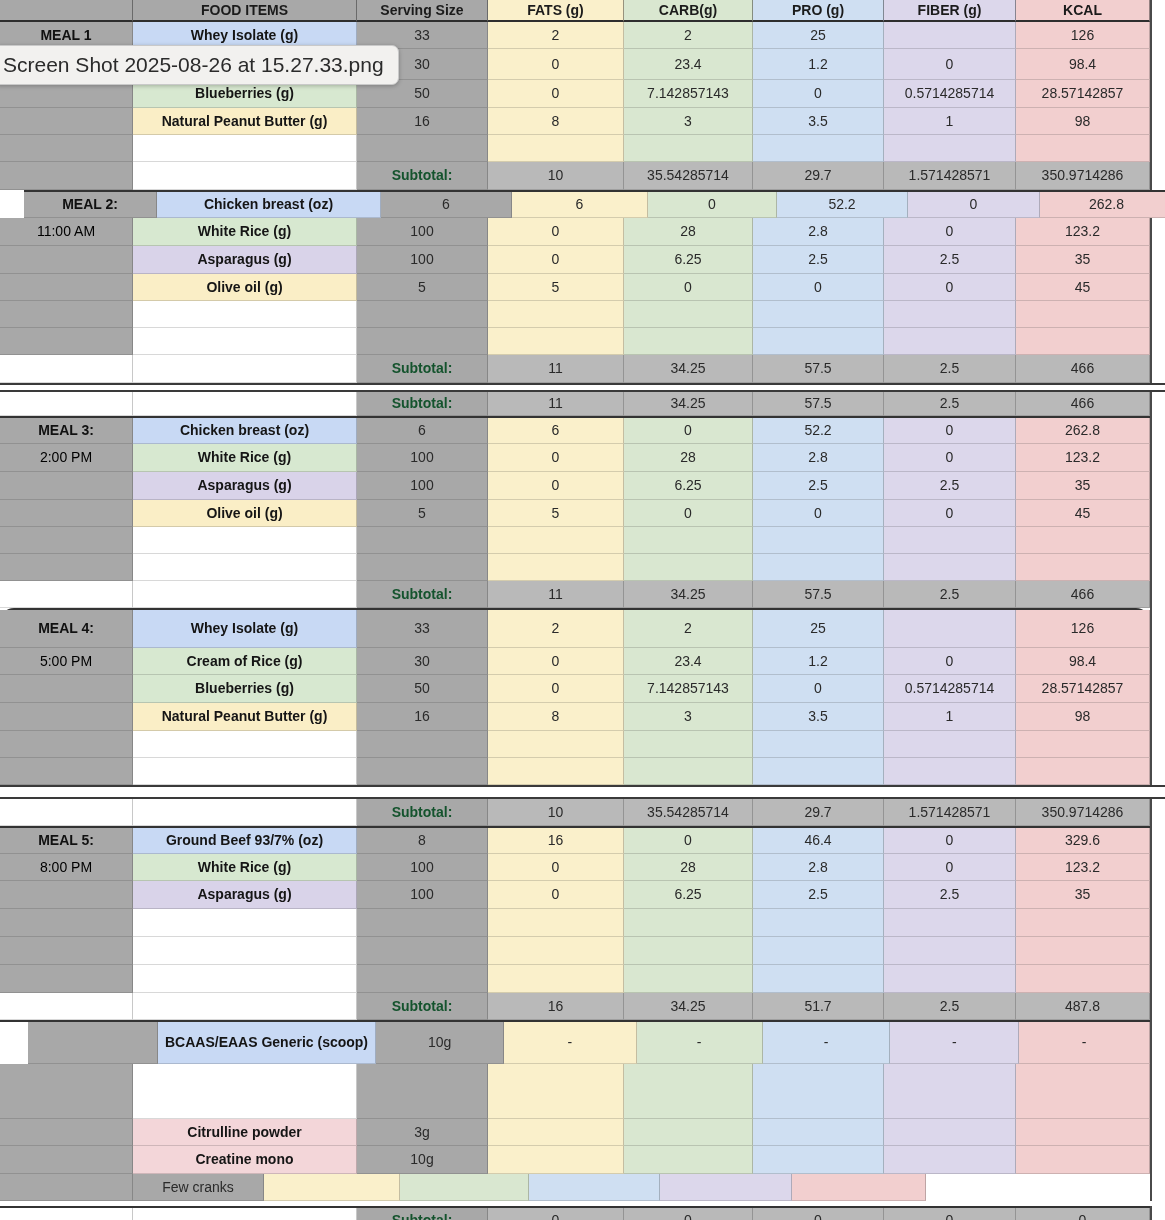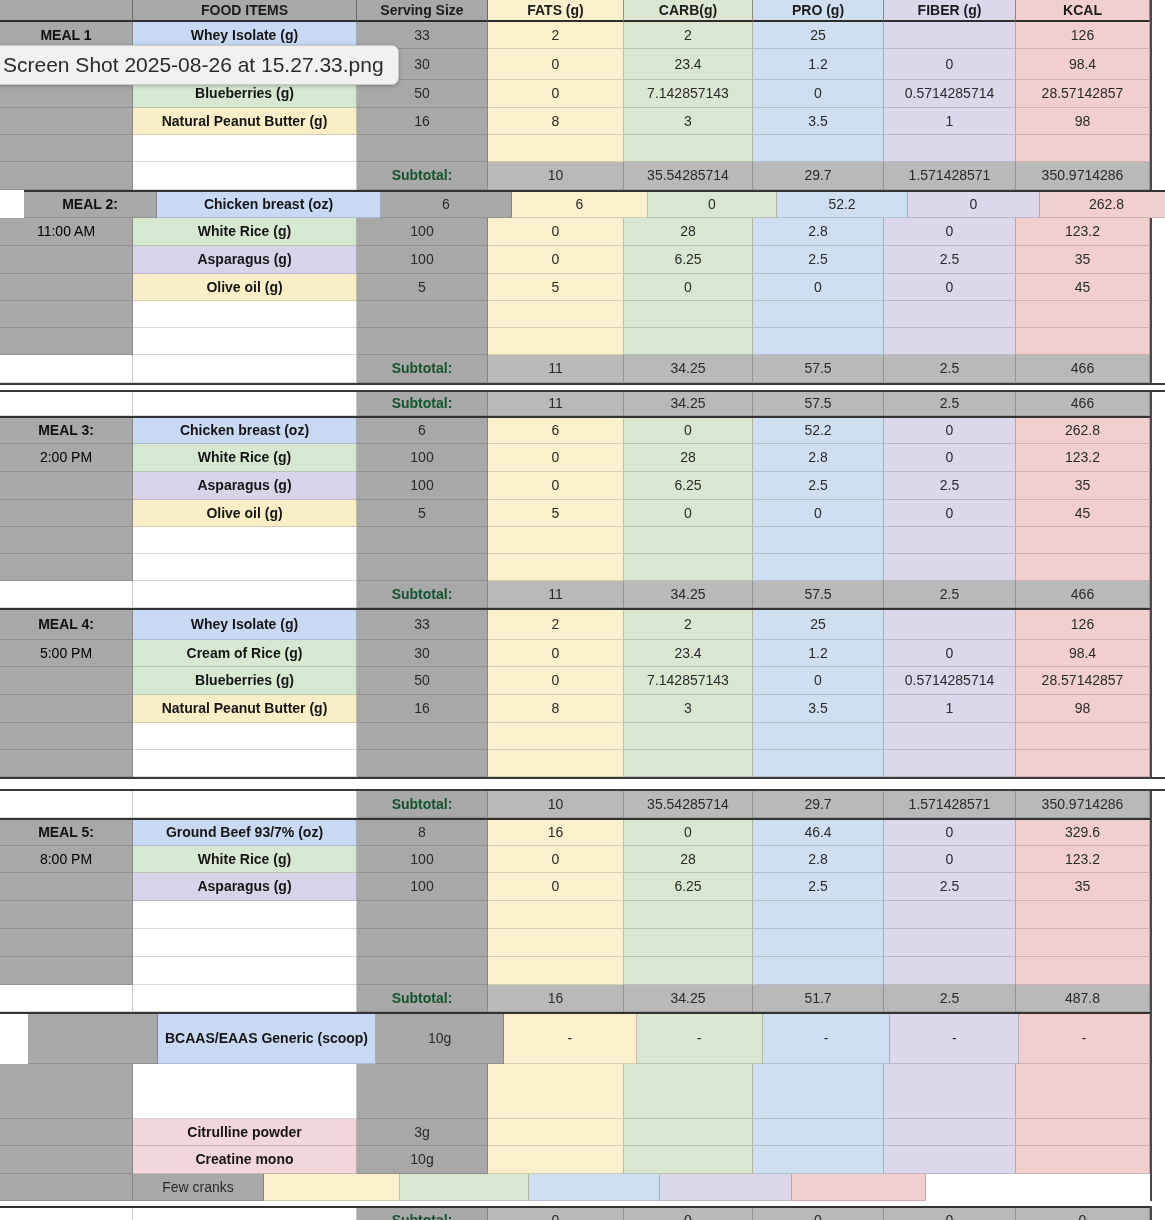--- a/index.html
+++ b/index.html
@@ -499,21 +499,21 @@
       <div class="cell c5 gray2">
         <span class="val">57.5</span>
       </div>
       <div class="cell c6 gray2">
         <span class="val">2.5</span>
       </div>
       <div class="cell c7 gray2">
         <span class="val">466</span>
       </div>
     </div>
-    <div class="row section-start" style="height: 32px;">
+    <div class="row section-start" style="height: 40px; border-radius: 14px;">
       <div class="cell c0 gray1">
         <span class="meal-label">MEAL 4:</span>
       </div>
       <div class="cell c1 food-blue">
         <span class="bold">Whey Isolate (g)</span>
       </div>
       <div class="cell c2 gray1">
         <span class="val">33</span>
       </div>
       <div class="cell c3 t-yellow">
@@ -768,21 +768,21 @@
       <div class="cell c5 gray2">
         <span class="val">51.7</span>
       </div>
       <div class="cell c6 gray2">
         <span class="val">2.5</span>
       </div>
       <div class="cell c7 gray2">
         <span class="val">487.8</span>
       </div>
     </div>
-    <div class="row section-start" style="height: 52px; padding-left: 28px;">
+    <div class="row section-start" style="height: 44px; padding-left: 28px;">
       <div class="cell c0 gray1"></div>
       <div class="cell c1 food-blue">
         <span class="bold">BCAAS/EAAS Generic (scoop)</span>
       </div>
       <div class="cell c2 gray1">
         <span class="val">10g</span>
       </div>
       <div class="cell c3 t-yellow">
         <span class="val">-</span>
       </div>

